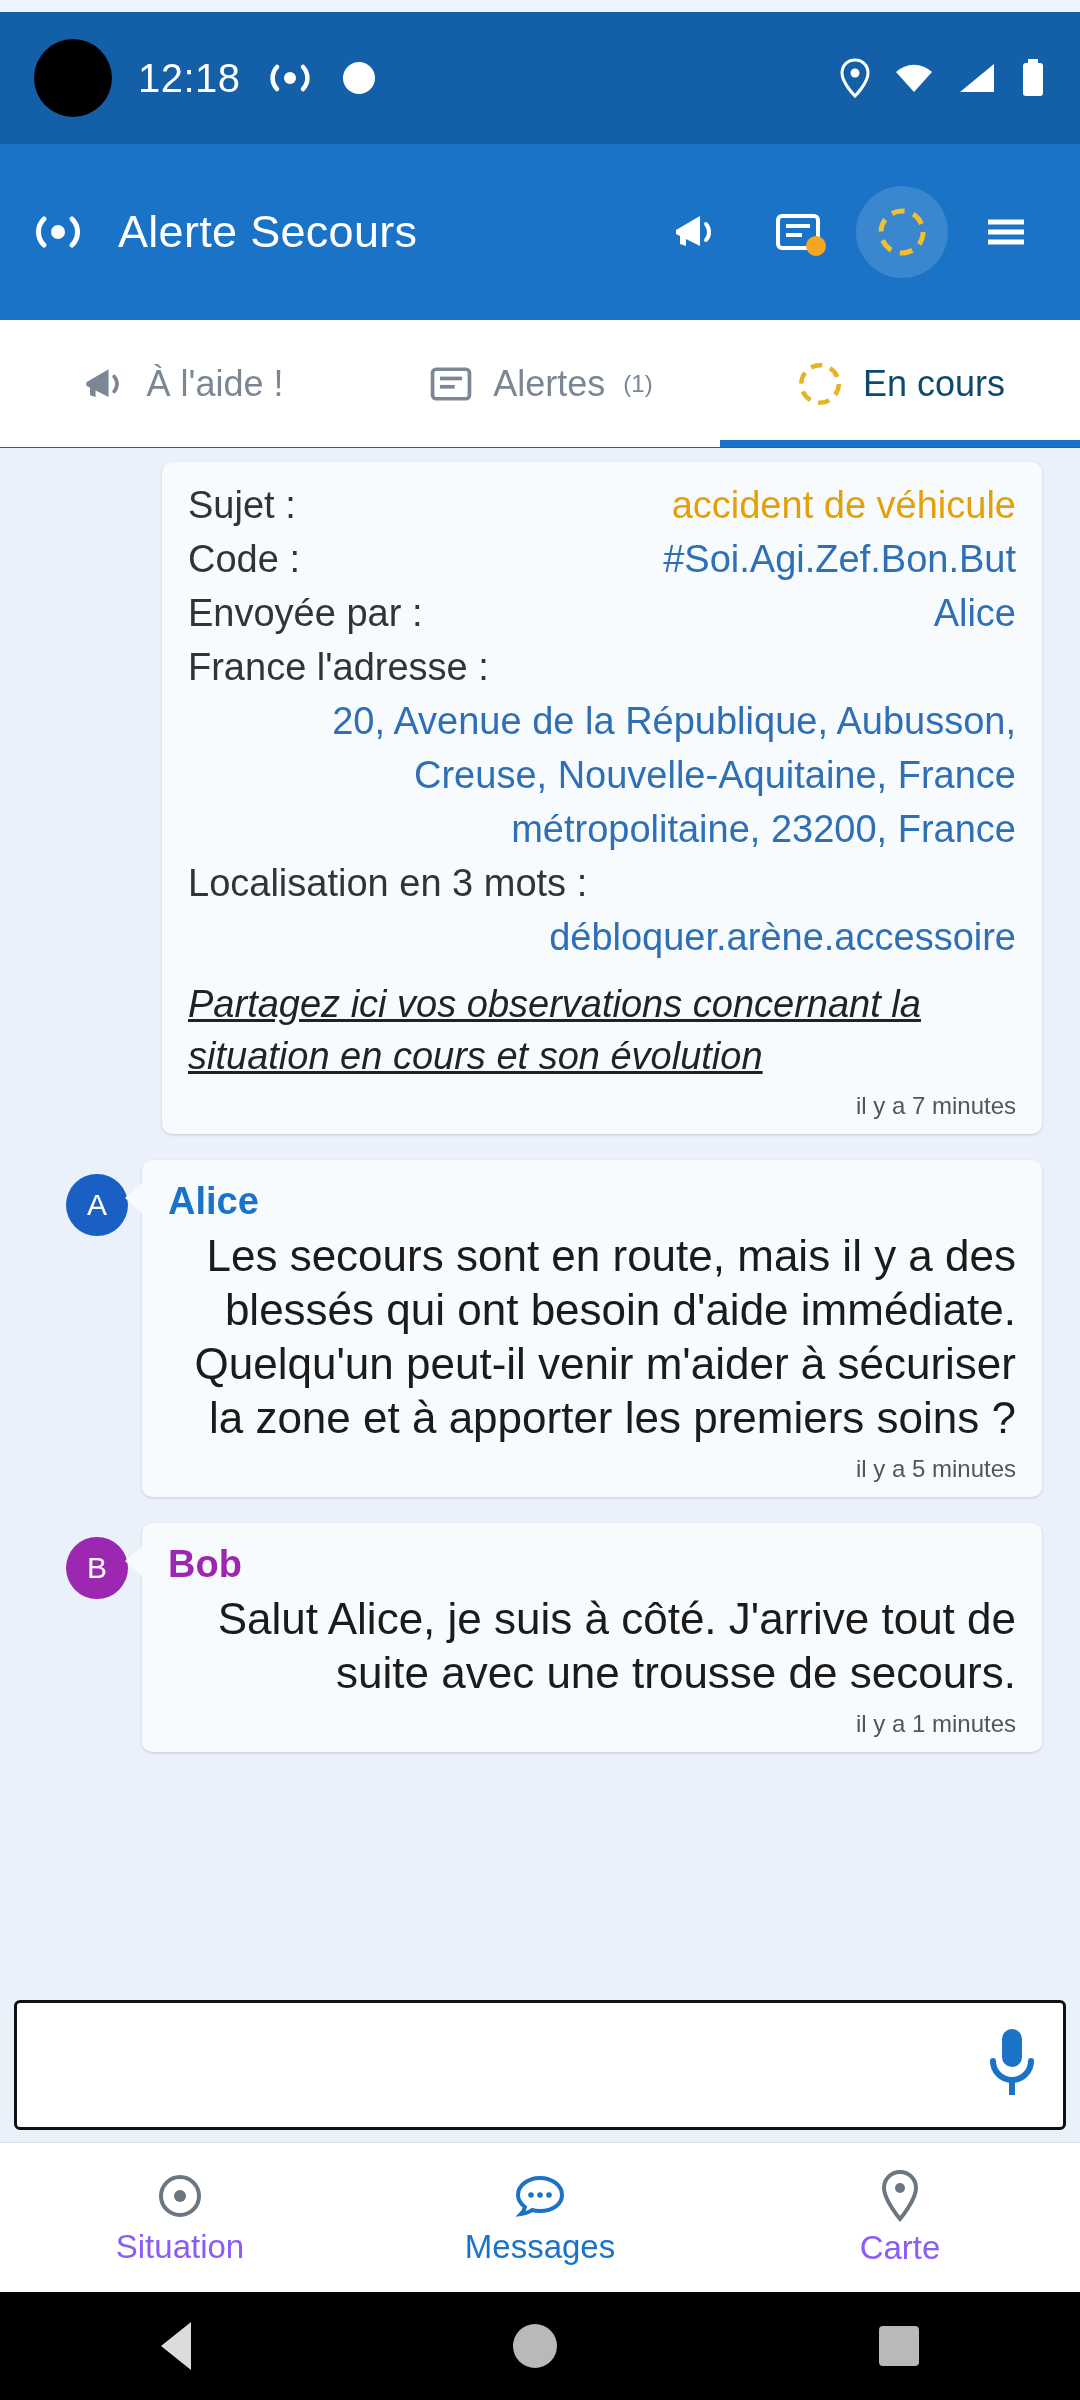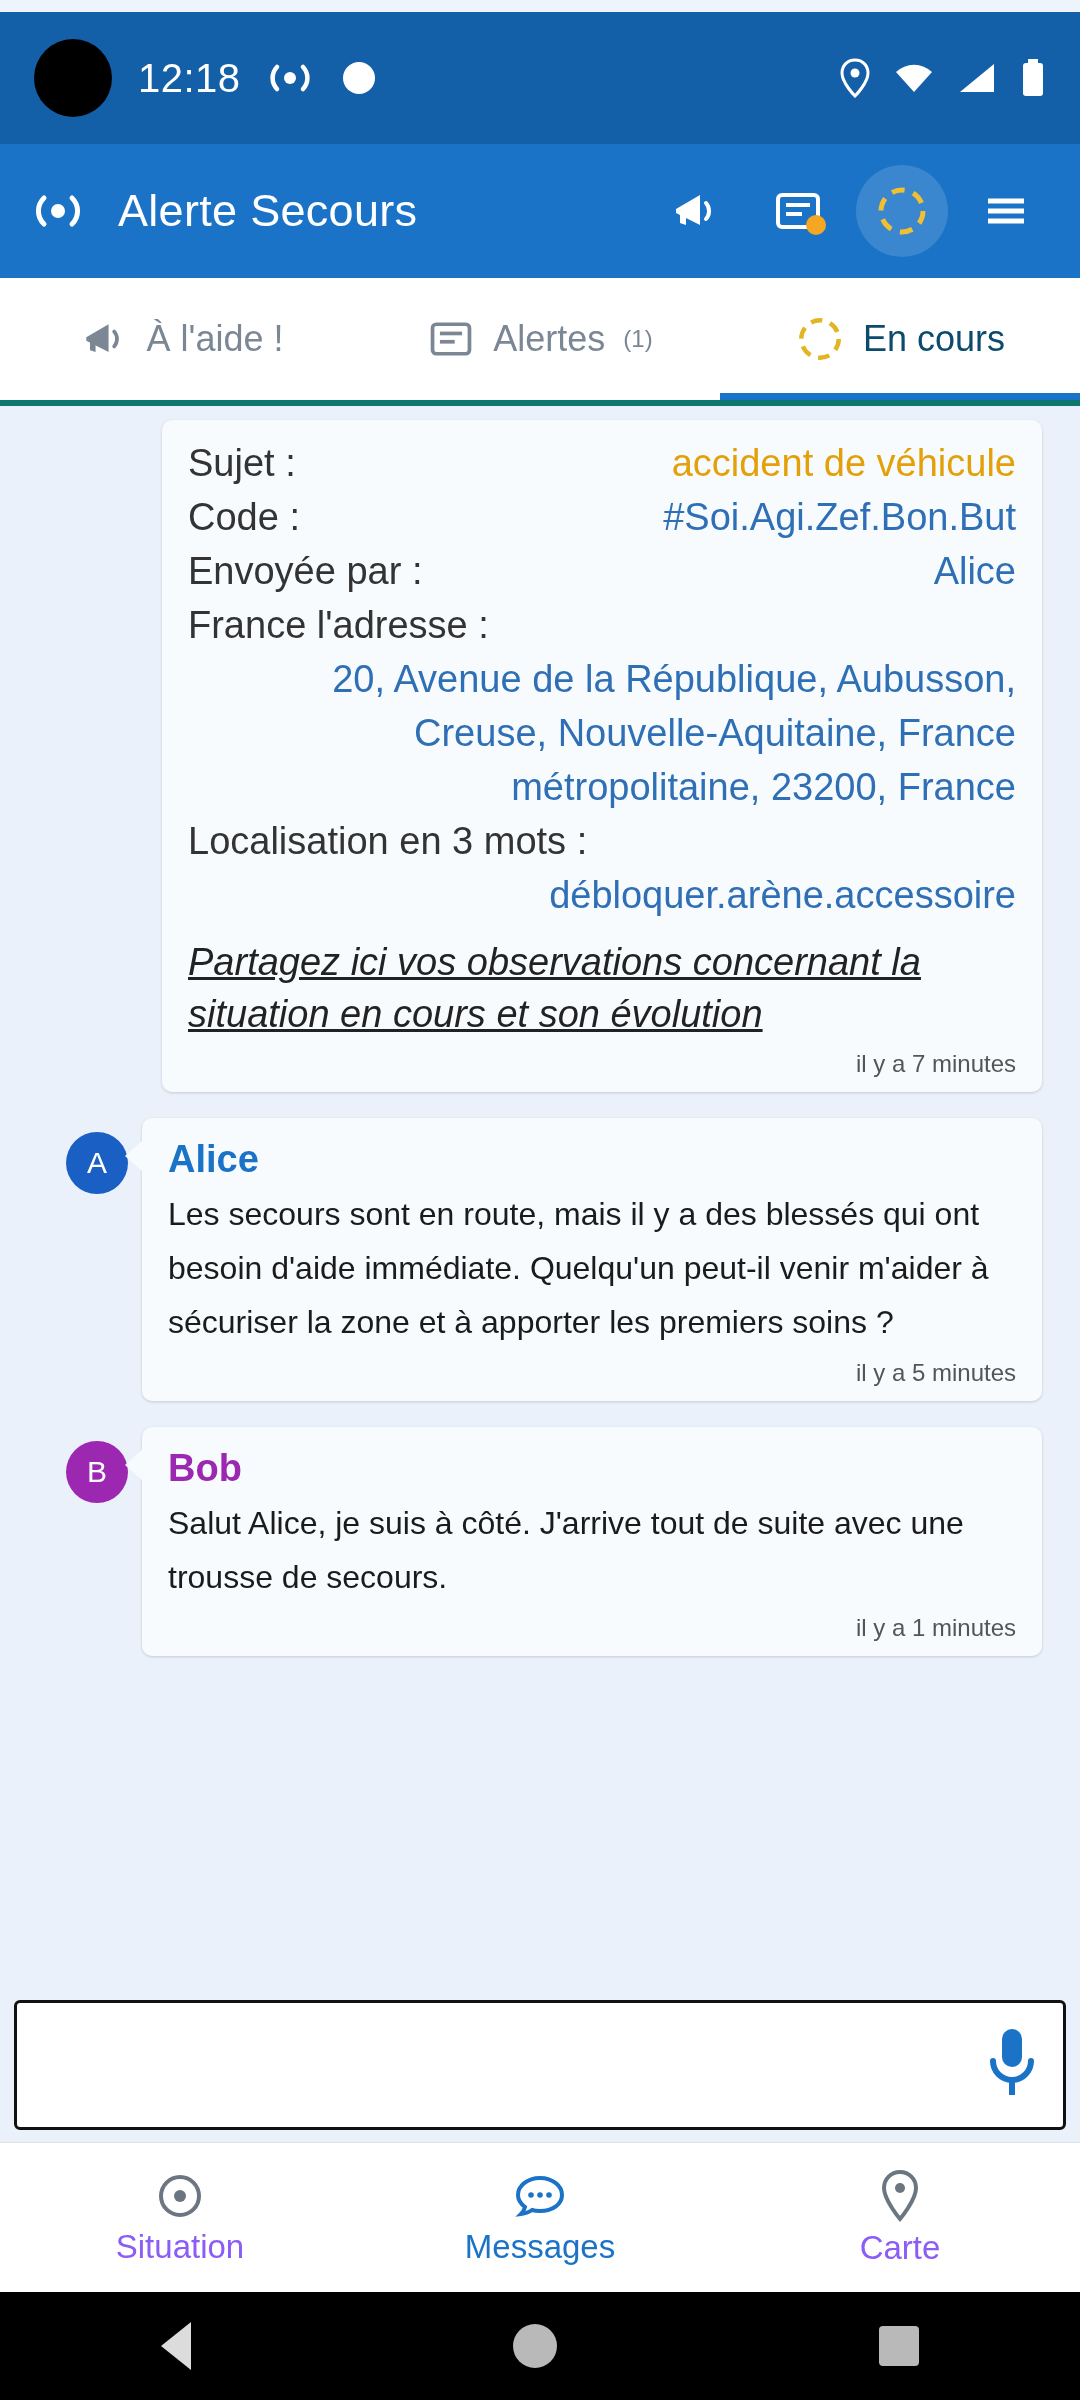--- a/index.html
+++ b/index.html
@@ -22,37 +22,37 @@
   .camera-hole {
     width: 78px; height: 78px; border-radius: 50%;
     background: #000; flex: 0 0 auto;
   }
   .sb-time { font-size: 40px; letter-spacing: .5px; }
   .sb-ico { display:inline-flex; align-items:center; justify-content:center; }
   .sb-right { margin-left: auto; display:flex; align-items:center; gap: 22px; }
 
   
   .appbar {
-    height: 134px; background: #1a73c7; color: #fff;
+    height: 176px; background: #1a73c7; color: #fff;
     display: flex; align-items: center; padding: 18px 28px;
   }
   .appbar-logo { width: 60px; display:flex; align-items:center; justify-content:center; }
   .appbar-title { font-size: 45px; margin-left: 30px; font-weight: 400; letter-spacing:.3px; }
   .appbar-actions { margin-left: auto; display: flex; align-items: center; gap: 12px; }
   .abtn { width: 92px; height: 92px; display:flex; align-items:center; justify-content:center; position: relative; border-radius: 50%; }
   .abtn.circle-bg { background: rgba(255,255,255,.14); }
   .badge-dot {
     position:absolute; width: 20px; height: 20px; border-radius: 50%;
     background: #f5a623; right: 18px; bottom: 22px;
   }
 
   
   .tabs {
     height: 128px; background: #fff; display: flex; align-items: stretch;
-    border-bottom: 6px solid #0f766e;
+    border-bottom: 1px solid #0f766e;
   }
   .tab {
     flex: 1; display: flex; align-items: center; justify-content: center; gap: 18px;
     font-size: 36px; color: #7b8794; position: relative;
   }
   .tab.active { color: #0c4a6e; }
   .tab.active::after {
     content: ""; position: absolute; left: 0; right: 0; bottom: 0; height: 7px; background: #1a73c7;
   }
   .tab sup { font-size: 24px; vertical-align: super; }
@@ -87,21 +87,21 @@
     font-size: 30px; margin: 14px 14px 0 22px; flex: 0 0 auto;
   }
   .bubble { position: relative; flex: 1; }
   .bubble .card { position: relative; }
   .bubble .card::before {
     content: ""; position: absolute; left: -17px; top: 22px;
     border-top: 16px solid transparent; border-bottom: 16px solid transparent;
     border-right: 18px solid #f7fbfe;
   }
   .author { font-size: 38px; font-weight: bold; margin-bottom: 6px; }
-  .body { font-size: 32px; line-height: 54px; color: #1b1b1b; }
+  .body { font-size: 44px; line-height: 54px; color: #1b1b1b; text-align: right; }
 
   .mine { margin: 26px 0 0 78px; padding-right: 0; }
   .mine .card { border-radius: 10px; }
   .mine .card::before {
     left: auto; right: -17px; border-right: none; border-left: 18px solid #f7fbfe;
   }
 
   
   .composer {
     margin: 10px 14px 12px 14px; height: 130px; background: #fff;

